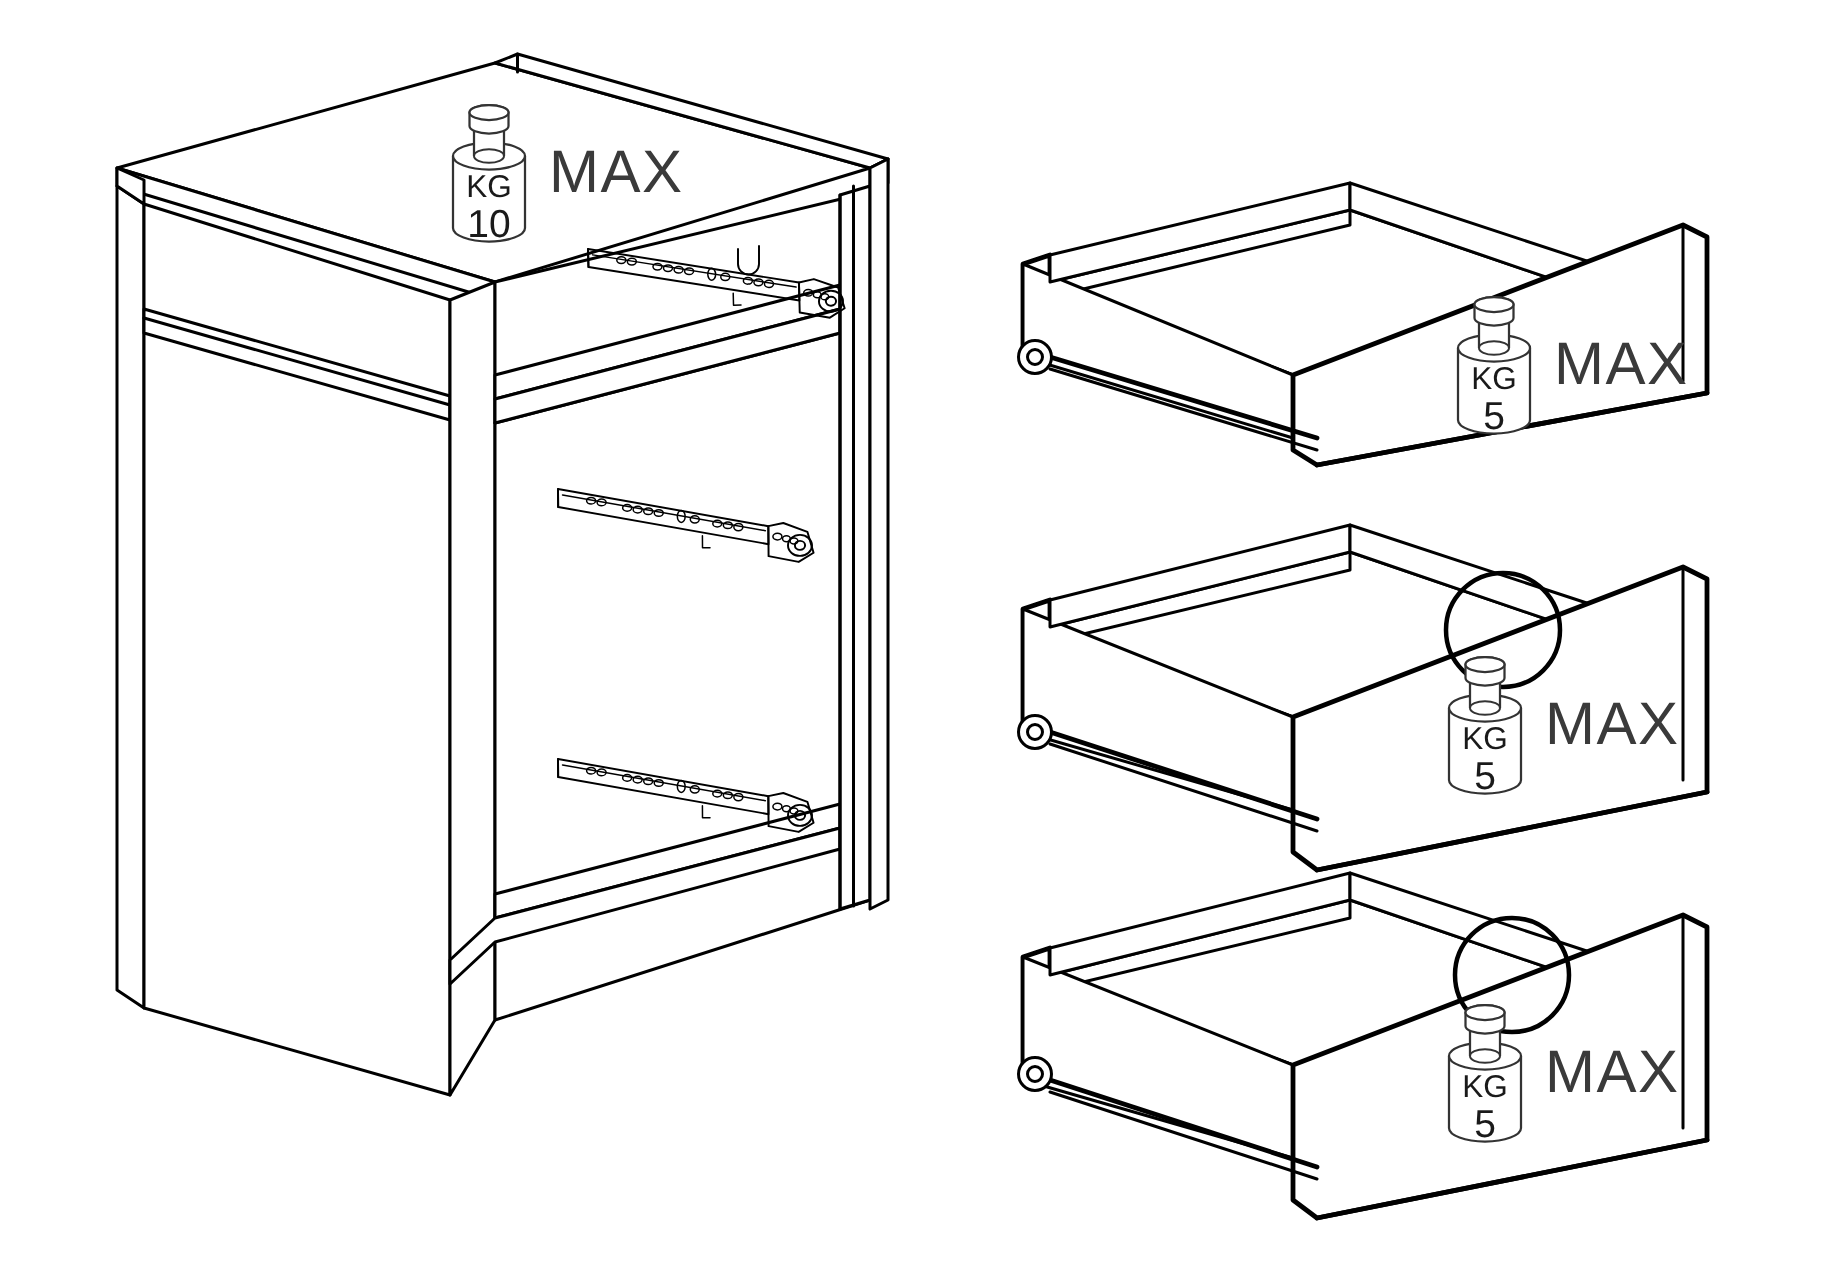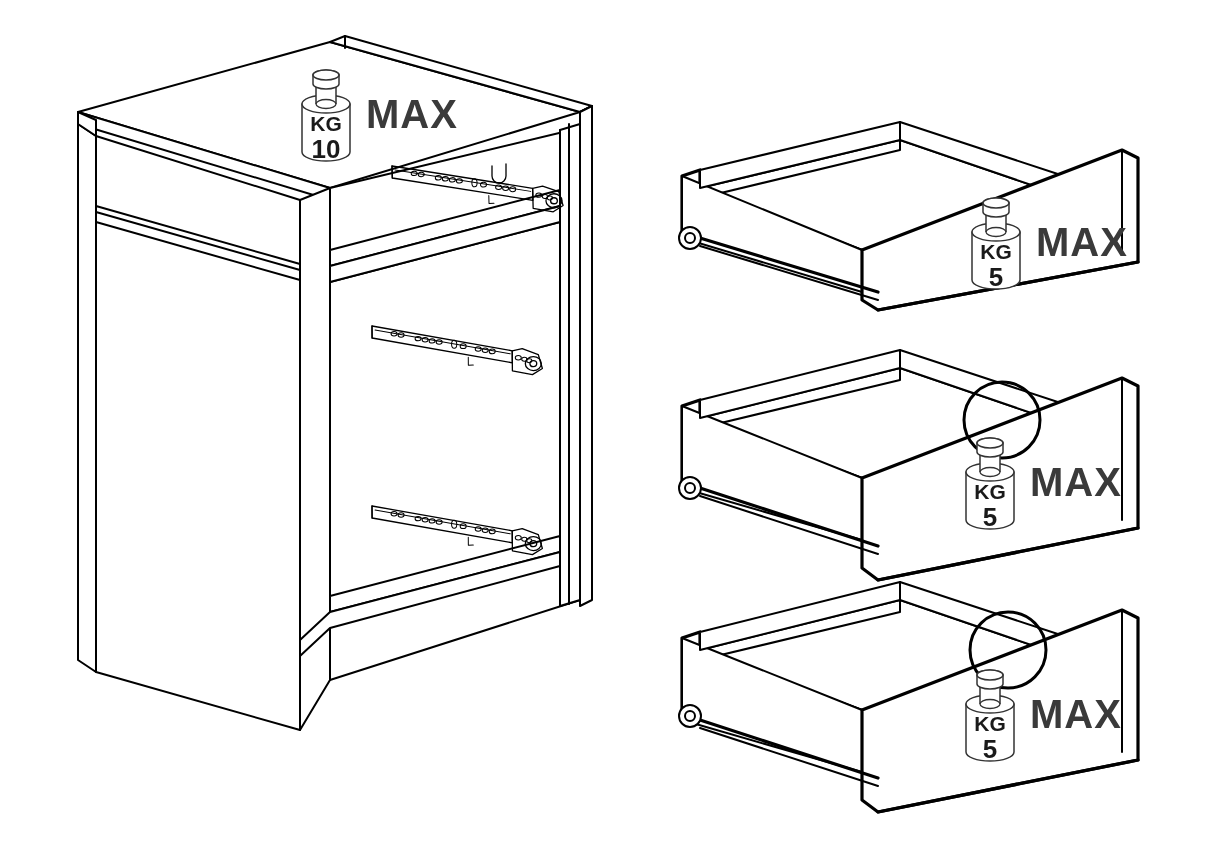--- a/index.html
+++ b/index.html
@@ -1,17 +1,17 @@
 <!DOCTYPE html>
 <html><head>
 <meta charset="utf-8">
 <style>
   html,body{margin:0;padding:0;background:#ffffff;}
   body{width:1214px;height:854px;overflow:hidden;font-family:"Liberation Sans",sans-serif;}
-  #stage{position:relative;width:1214px;height:854px;background:#fff;font-weight:bold;}
+  #stage{position:relative;width:1214px;height:854px;background:#fff;}
   svg{display:block;}
   .ln{fill:none;stroke:#000;stroke-width:2;stroke-linejoin:round;stroke-linecap:round;}
   .ln-thick{fill:none;stroke:#000;stroke-width:3.2;stroke-linejoin:round;stroke-linecap:round;}
   .ln-thin{fill:none;stroke:#000;stroke-width:1.3;stroke-linejoin:round;stroke-linecap:round;}
   .ln-hair{fill:none;stroke:#000;stroke-width:1;stroke-linejoin:round;stroke-linecap:round;}
   .pn{fill:#ffffff;stroke:#000;stroke-width:2;stroke-linejoin:round;}
   .pn-thick{fill:#ffffff;stroke:#000;stroke-width:3.2;stroke-linejoin:round;}
   .wt{fill:#ffffff;stroke:#333333;stroke-width:1.5;stroke-linejoin:round;}
   .wt-thin{fill:none;stroke:#333333;stroke-width:1.3;}
   .wtxt{fill:#1a1a1a;font-family:"Liberation Sans",sans-serif;font-size:21px;text-anchor:middle;}

